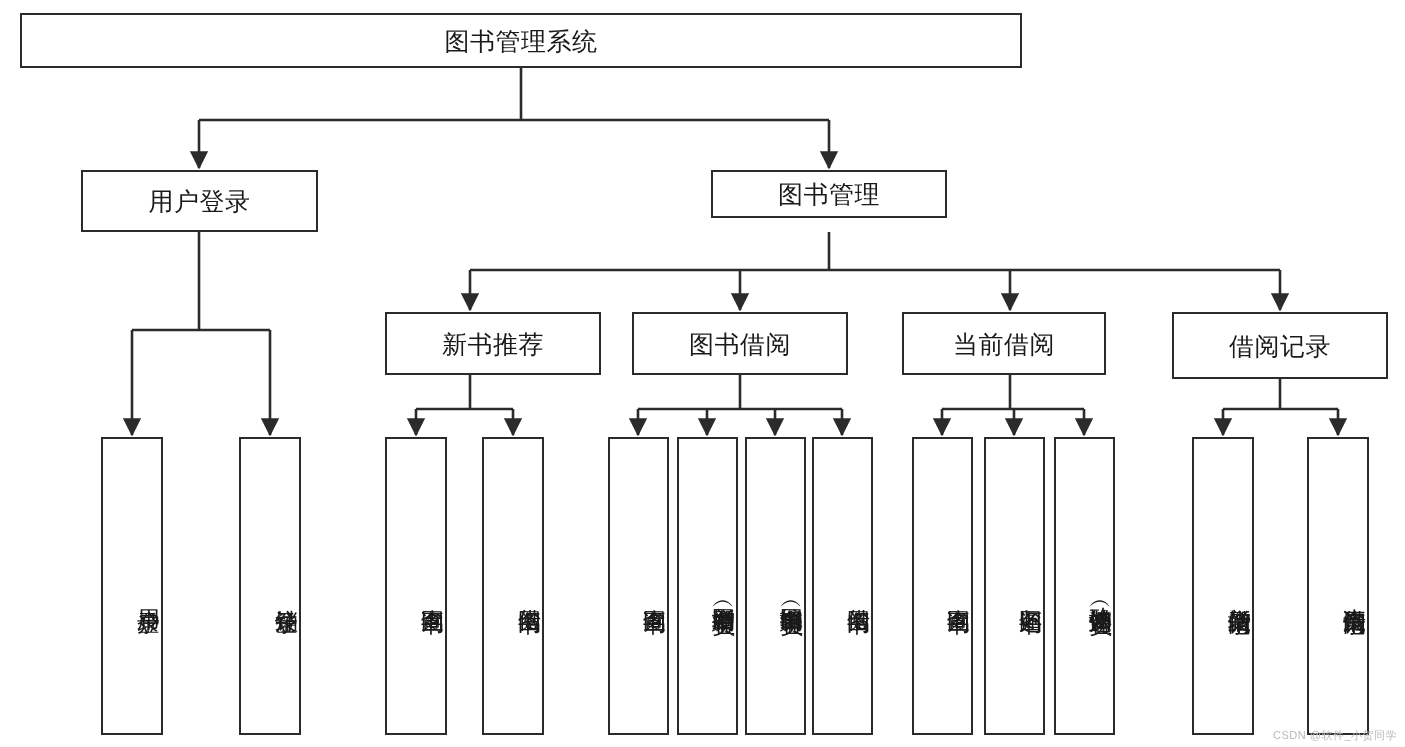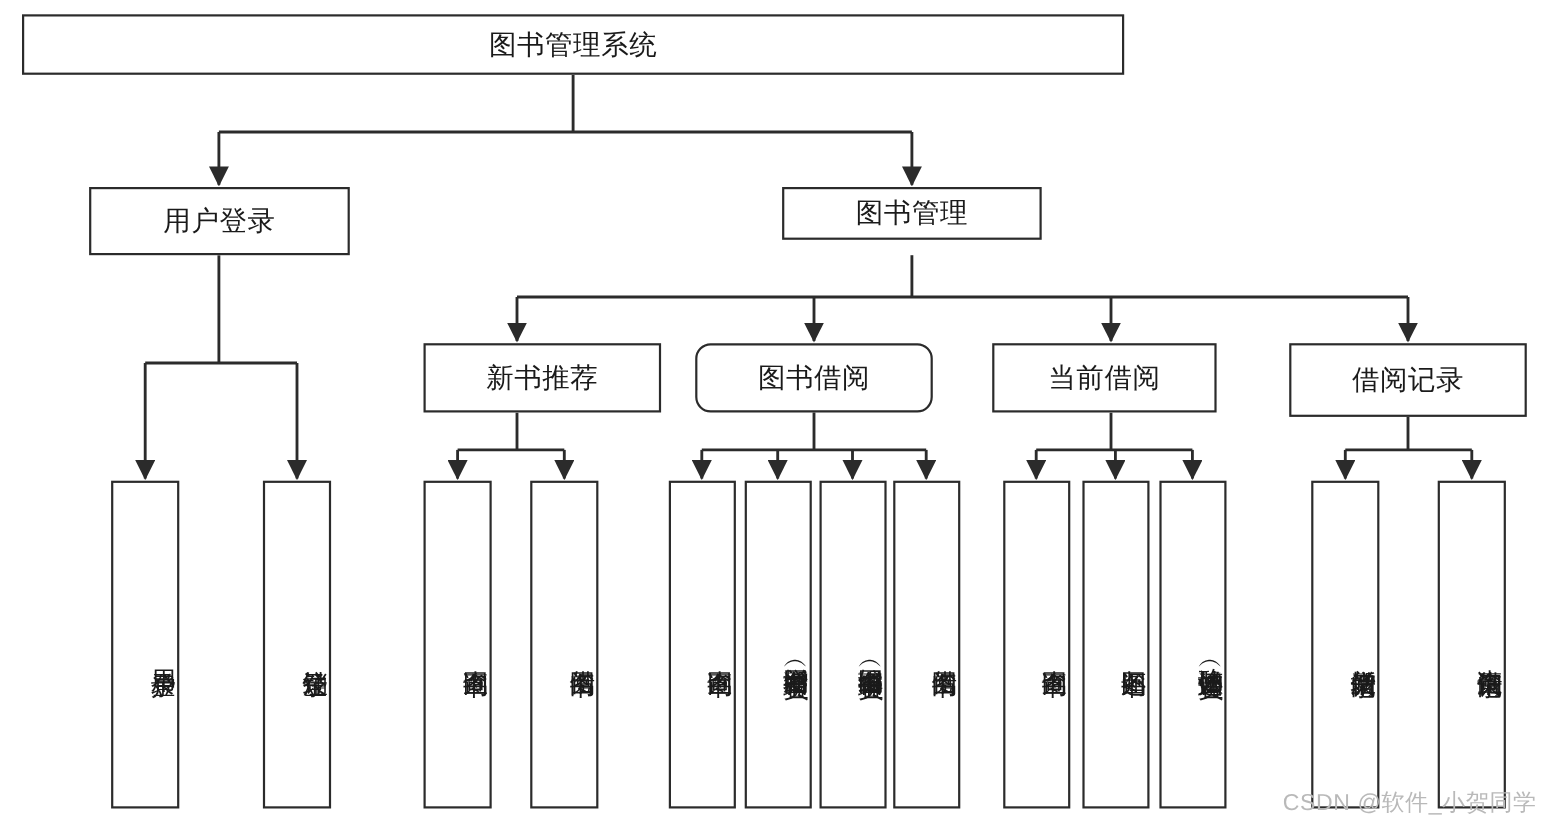--- a/index.html
+++ b/index.html
@@ -52,21 +52,21 @@
   }
   .node.vert .vlabel {
     writing-mode: vertical-rl;
     text-orientation: upright;
     display: block;
   }
   .watermark {
     position: absolute;
     right: 8px;
     bottom: 4px;
-    font-size: 21px;
+    font-size: 11px;
     color: #b9b9b9;
     white-space: nowrap;
     letter-spacing: 0.5px;
   }
 </style>
 </head>
 <body>
 
 <div id="canvas">
 
@@ -130,21 +130,21 @@
   <div class="node horiz" style="left:81px; top:170px; width:237px; height:62px;">
     <span>用户登录</span>
   </div>
   <div class="node horiz" style="left:711px; top:170px; width:236px; height:48px;">
     <span>图书管理</span>
   </div>
 
   <div class="node horiz" style="left:362px; top:312px; width:216px; height:63px;margin-left:23px;">
     <span>新书推荐</span>
   </div>
-  <div class="node horiz" style="left:632px; top:312px; width:216px; height:63px;border-radius:14px;">
+  <div class="node horiz" style="left:632px; top:312px; width:216px; height:63px;">
     <span>图书借阅</span>
   </div>
   <div class="node horiz" style="left:902px; top:312px; width:204px; height:63px;">
     <span>当前借阅</span>
   </div>
   <div class="node horiz" style="left:1172px; top:312px; width:216px; height:67px;">
     <span>借阅记录</span>
   </div>
 
   <div class="node vert" style="left:101px; top:437px; width:62px; height:298px;">

